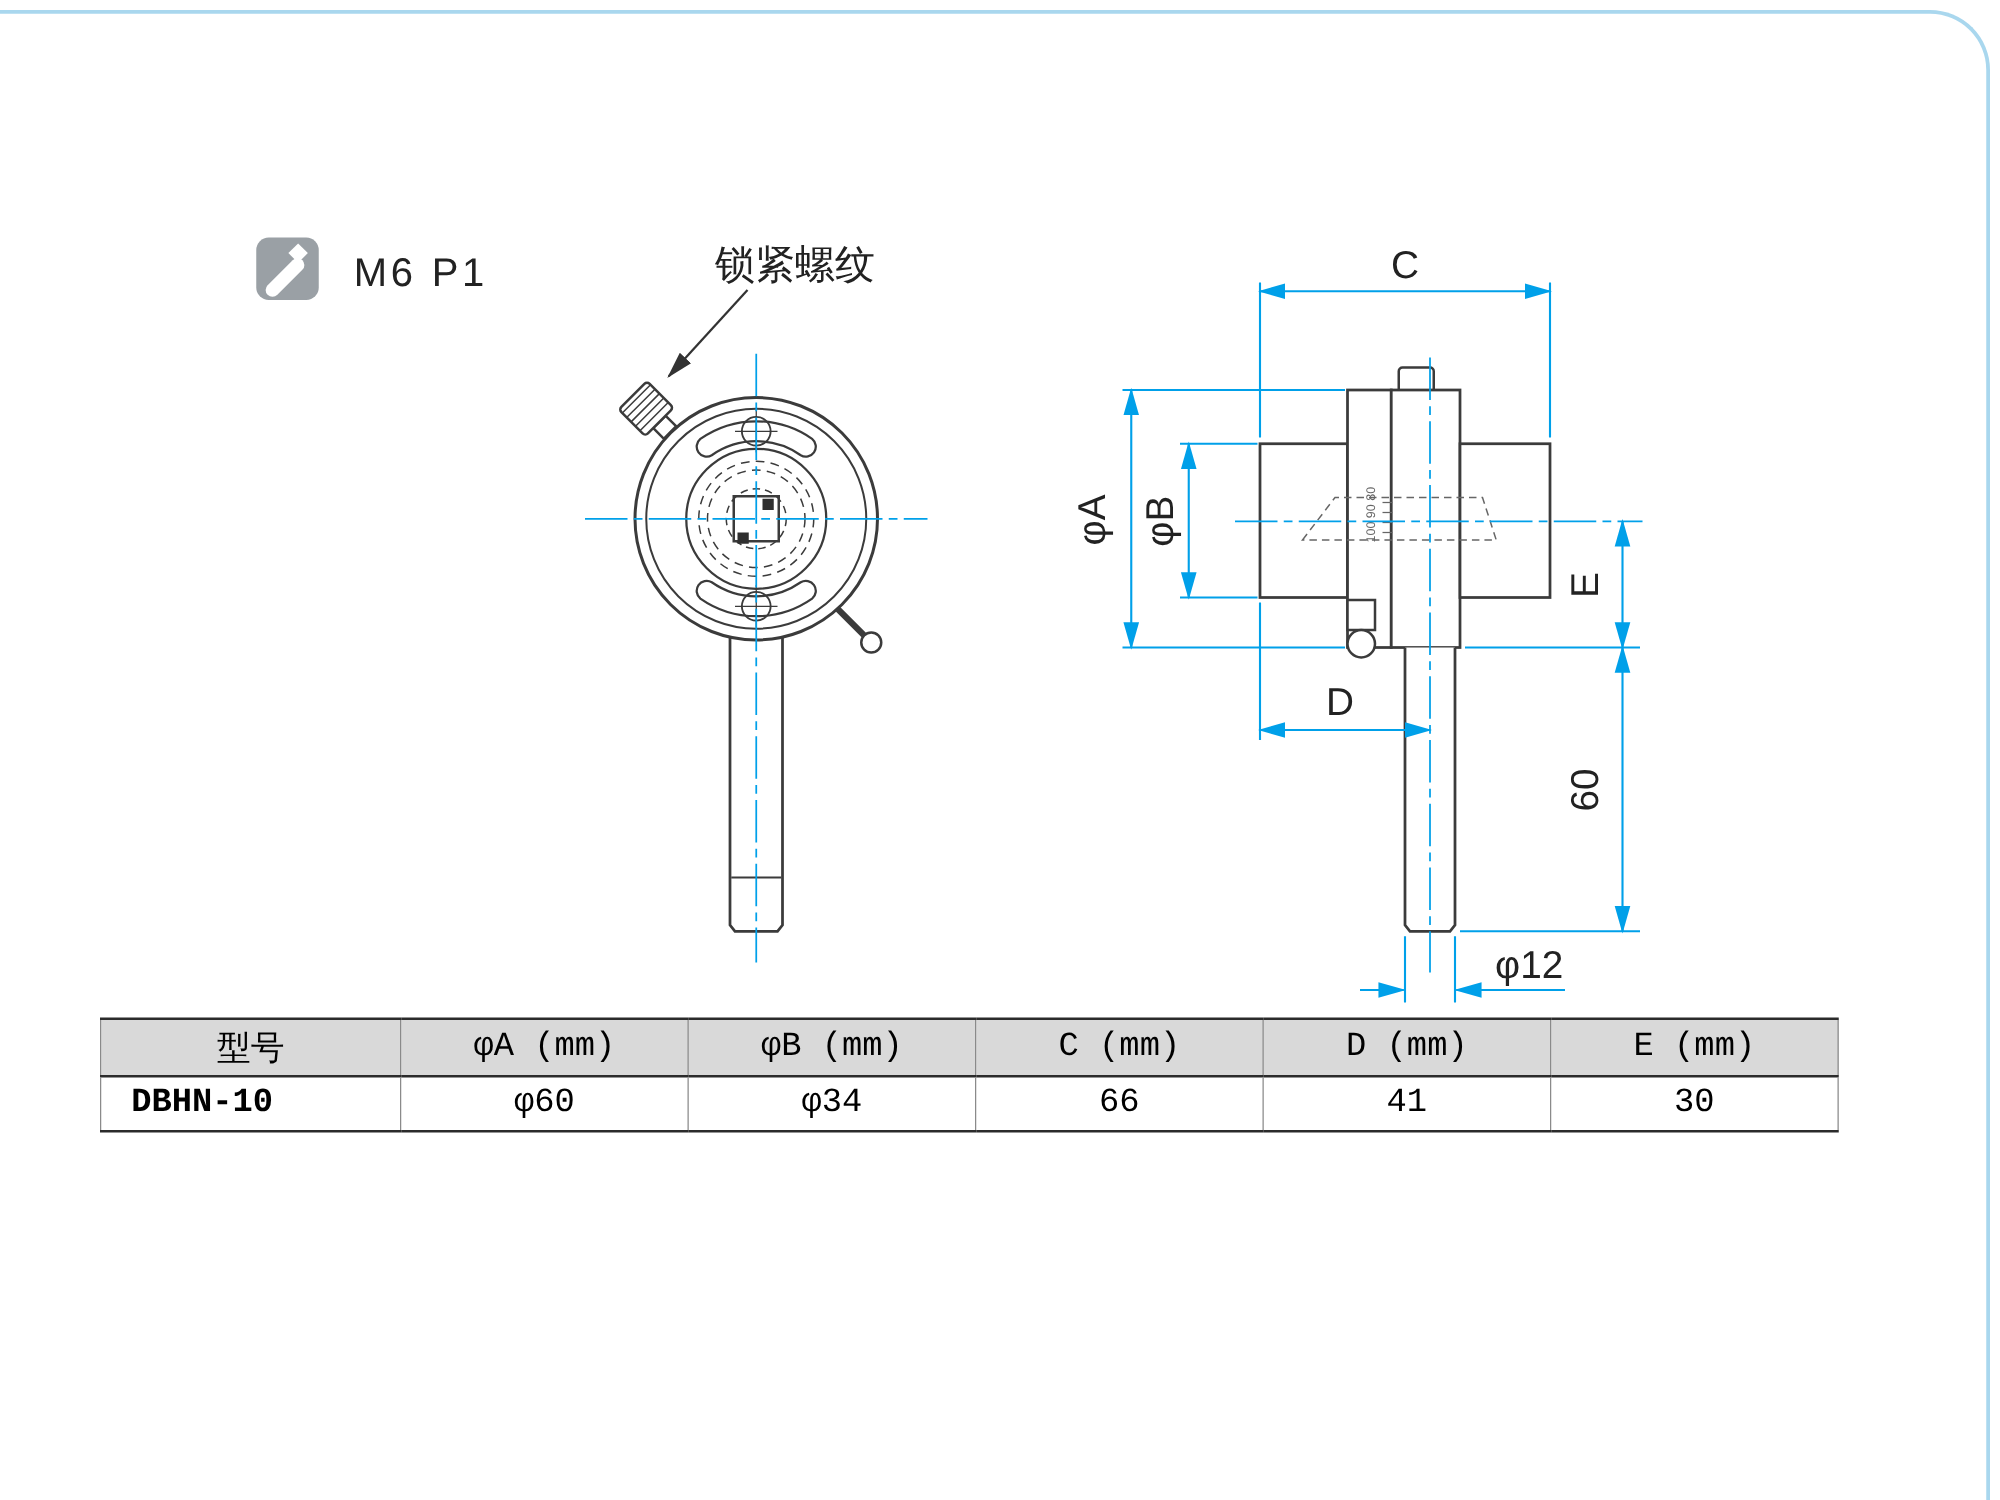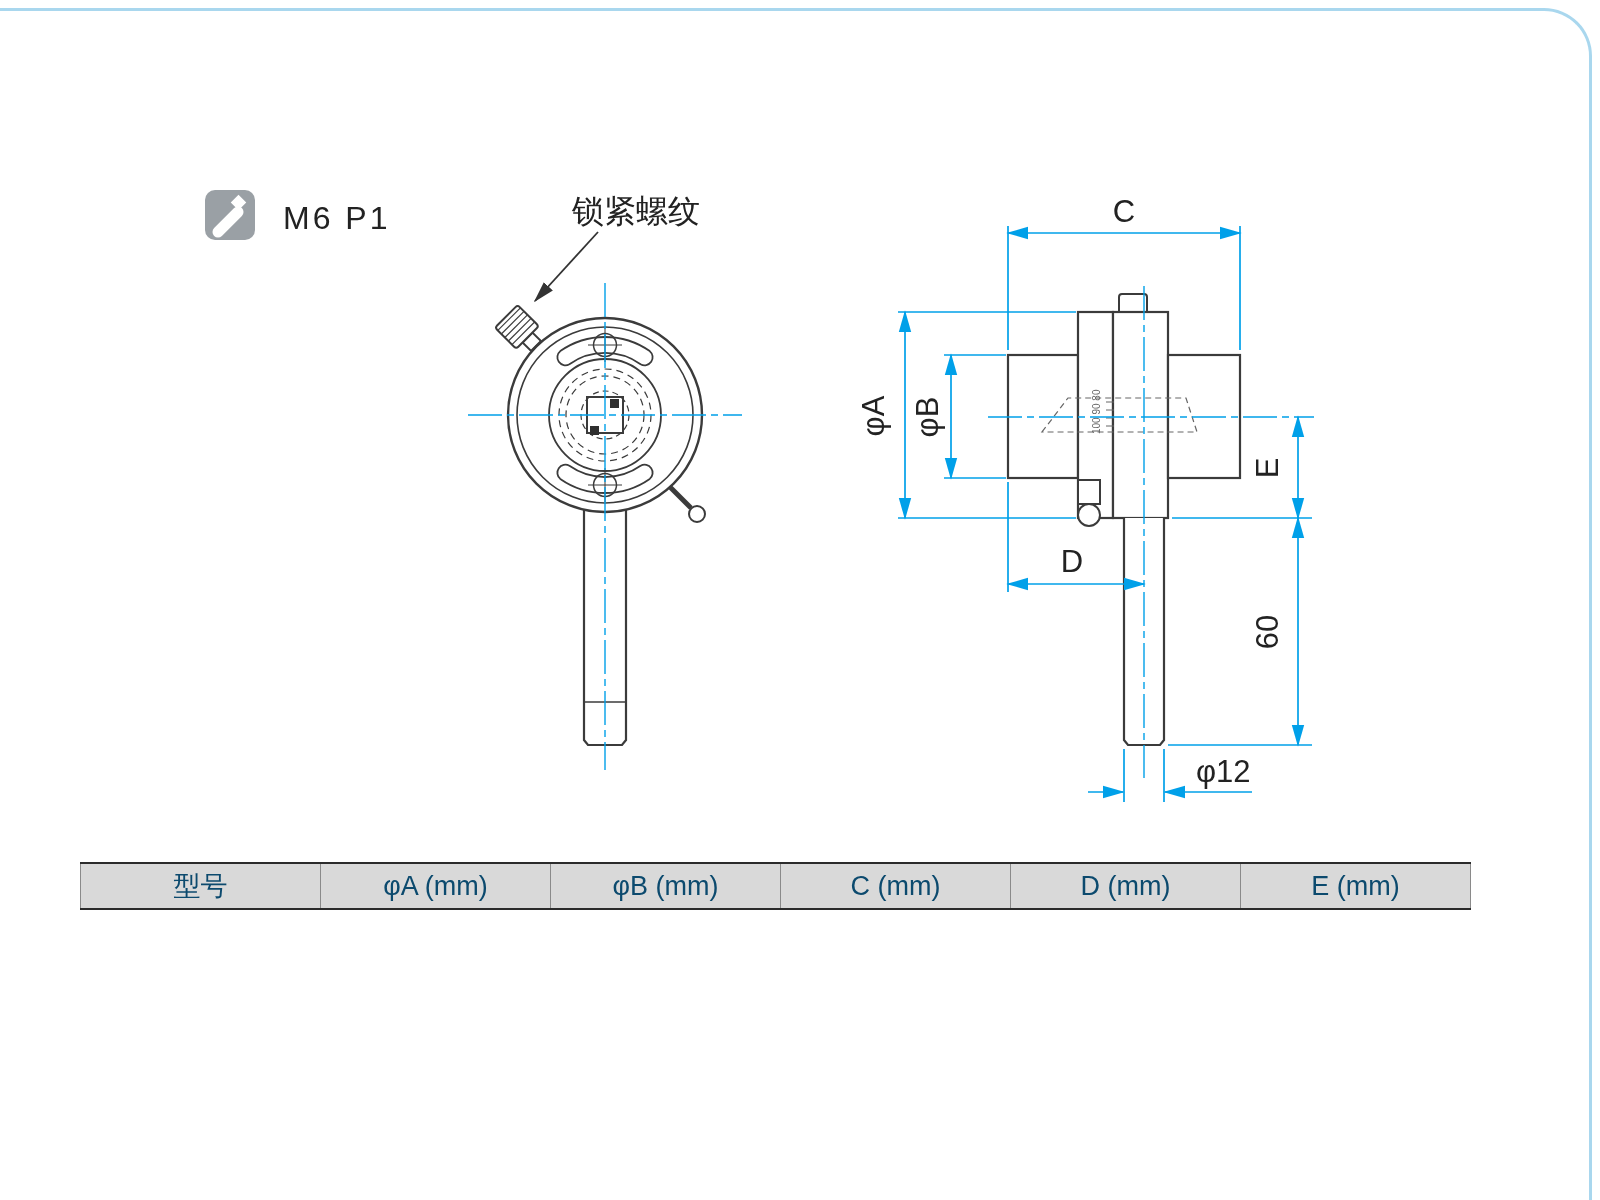--- a/index.html
+++ b/index.html
@@ -4,23 +4,23 @@
 <style>
   html,body{margin:0;padding:0;background:#fff;}
   body{width:1600px;height:1200px;position:relative;font-family:"Liberation Sans",sans-serif;overflow:hidden;}
   .frame{position:absolute;left:0;top:8px;right:8px;bottom:0;
          border-top:3px solid #a9d7ee;border-right:3px solid #a9d7ee;
          border-top-right-radius:48px;pointer-events:none;}
   svg text{font-family:"Liberation Sans",sans-serif;fill:#222;}
   .dim-label{font-size:31px;}
   .anno-label{font-size:32px;}
   .scale-label{font-size:10px;fill:#666;}
-  .spec-table{position:absolute;left:80px;top:862px;width:1390px;
+  .spec-table{position:absolute;left:80px;top:814px;width:1390px;
               border-collapse:collapse;table-layout:fixed;
-              font-size:27px;color:#0c4a6e;}
+              font-size:27px;color:#000000;font-family:Liberation Mono, monospace;}
   .spec-table th,.spec-table td{
       border-left:1px solid #8a8a8a;border-right:1px solid #8a8a8a;
       border-top:2px solid #2b2b2b;border-bottom:2px solid #2b2b2b;
       height:42px;text-align:center;font-weight:400;padding:0;}
   .spec-table th{background:#d9d9d9;height:44px;}
   .spec-table td.model{font-weight:700;text-align:left;padding-left:24px;}
 </style>
 </head>
 <body>
 
@@ -199,14 +199,22 @@
     <tr>
       <th>型号</th>
       <th>φA (mm)</th>
       <th>φB (mm)</th>
       <th>C (mm)</th>
       <th>D (mm)</th>
       <th>E (mm)</th>
     </tr>
   </thead>
   <tbody>
+    <tr>
+      <td class="model">DBHN-10</td>
+      <td>φ60</td>
+      <td>φ34</td>
+      <td>66</td>
+      <td>41</td>
+      <td>30</td>
+    </tr>
   </tbody>
 </table>
 
 </body></html>

